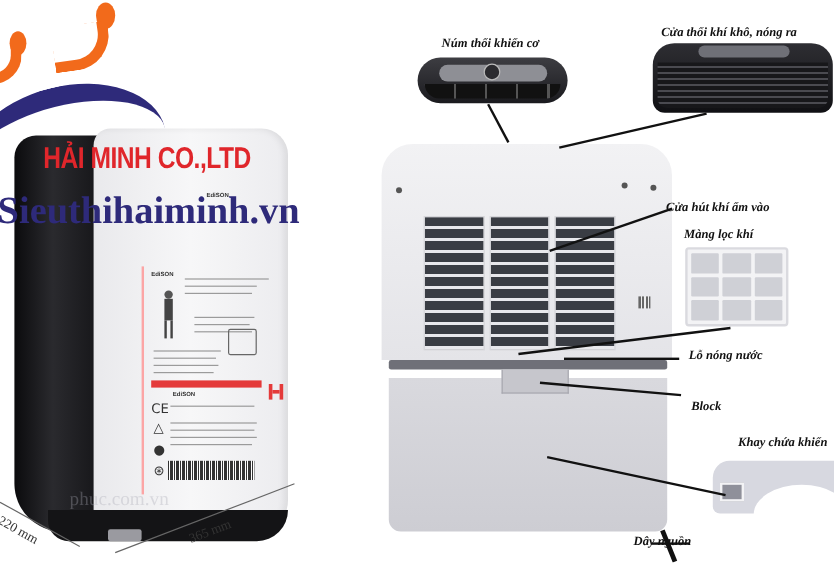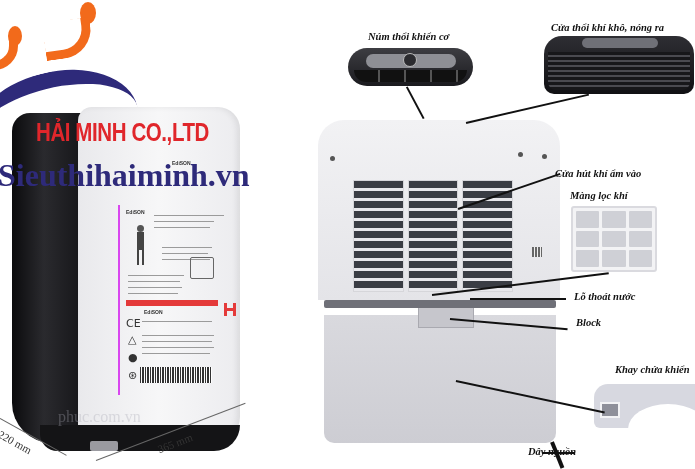--- a/index.html
+++ b/index.html
@@ -46,22 +46,22 @@
     }
     .front-base {
       position: absolute; left: 28px; top: 318px; width: 200px; height: 26px;
       background: #141416; border-radius: 0 0 30px 20px;
     }
     .front-base-light {
       position: absolute; left: 78px; top: 334px; width: 28px; height: 10px;
       background: #9a9aa0; border-radius: 2px;
     }
     .label-sheet {
-      position: absolute; left: 118px; top: 205px; width: 112px; height: 190px;
-      border-left: 2px solid #d946ef;
+      position: absolute; left: 118px; top: 222px; width: 112px; height: 190px;
+      border-left: 2px solid #fca5a5;
     }
     .label-brand { position: absolute; font-family: "Liberation Sans", sans-serif; font-size: 5px; font-weight: bold; color: #333; }
     .label-line { position: absolute; height: 1px; background: #9b9b9b; }
     .label-redbar { position: absolute; left: 6px; top: 95px; width: 92px; height: 6px; background: #e43a3a; }
     .label-flag { position: absolute; left: 104px; top: 98px; width: 12px; height: 13px; border-left: 3px solid #e43a3a; border-right: 3px solid #e43a3a; }
     .label-flag::after { content: ""; position: absolute; left: 0; top: 5px; width: 100%; height: 3px; background: #e43a3a; }
     .cert-icon { position: absolute; font-family: "DejaVu Sans", sans-serif; font-size: 11px; color: #333; }
     .barcode { position: absolute; left: 20px; top: 162px; width: 72px; height: 16px;
       background: repeating-linear-gradient(90deg, #333 0 1px, #fff 1px 2px, #333 2px 4px, #fff 4px 5px); }
     .person { position: absolute; left: 14px; top: 20px; width: 14px; height: 40px; }
@@ -265,16 +265,16 @@
 <div class="leader" style="left:432px;top:294px;width:178px;transform:rotate(-7deg);"></div>
 <div class="leader" style="left:470px;top:298px;width:96px;transform:rotate(0deg);"></div>
 <div class="leader" style="left:450px;top:318px;width:118px;transform:rotate(5deg);"></div>
 <div class="leader" style="left:456px;top:380px;width:152px;transform:rotate(12deg);"></div>
 <div class="leader" style="left:543px;top:452px;width:32px;transform:rotate(0deg);"></div>
 
 <div class="part-label" style="left:368px;top:31px;">Núm thổi khiển cơ</div>
 <div class="part-label" style="left:551px;top:22px;">Cửa thổi khí khô, nóng ra</div>
 <div class="part-label" style="left:555px;top:168px;">Cửa hút khí ẩm vào</div>
 <div class="part-label" style="left:570px;top:190px;">Màng lọc khí</div>
-<div class="part-label" style="left:574px;top:291px;">Lỗ thoát nước</div>
-<div class="part-label" style="left:576px;top:317px;">Block</div>
+<div class="part-label" style="left:574px;top:291px;">Lỗ nóng nước</div>
+<div class="part-label" style="left:576px;top:334px;">Block</div>
 <div class="part-label" style="left:615px;top:364px;">Khay chứa khiển</div>
 <div class="part-label" style="left:481px;top:446px;margin-left:47px;">Dây nguồn</div>
 
 </body></html>

